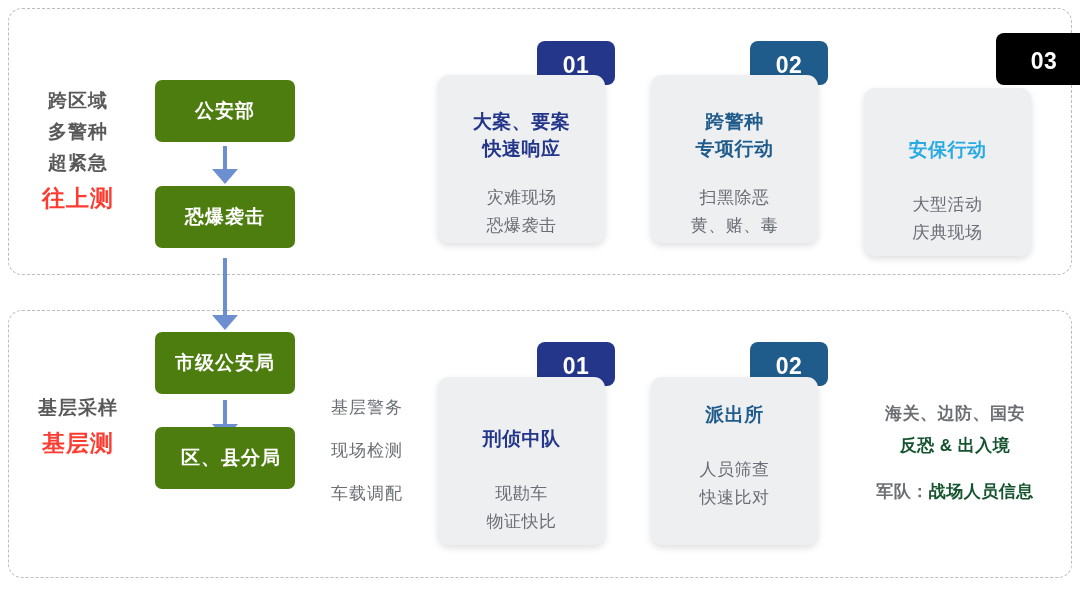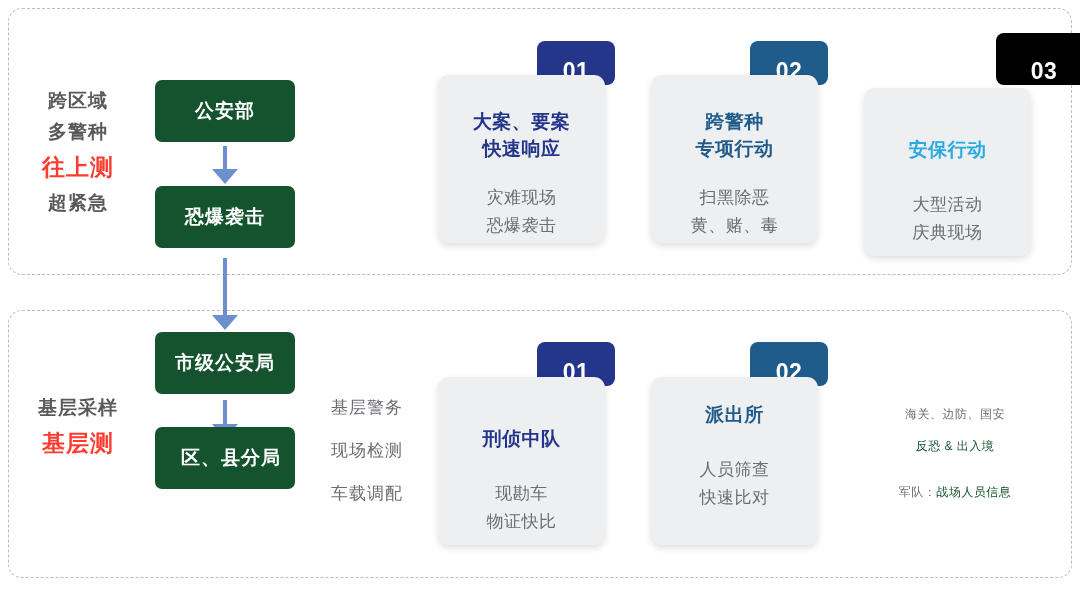--- a/index.html
+++ b/index.html
@@ -17,21 +17,21 @@
     border-radius:14px;
     box-sizing:border-box;
   }
   #frame-top{left:8px;top:8px;width:1064px;height:267px;}
   #frame-bottom{left:8px;top:310px;width:1064px;height:268px;}
 
   
   .org-box{
     position:absolute;
     width:140px;height:62px;
-    background:#14532d;
+    background:#4d7c0f;
     border-radius:7px;
     display:flex;align-items:center;justify-content:center;
     color:#ffffff;font-size:19px;font-weight:bold;
     letter-spacing:1px;
     box-sizing:border-box;
   }
 
   
   .arrow{position:absolute;width:26px;}
   .arrow .shaft{
@@ -57,32 +57,33 @@
   
   .text-col{position:absolute;text-align:center;}
   .text-col .ln{
     font-size:17px;color:#6b6e73;line-height:43px;white-space:nowrap;
     letter-spacing:1px;
   }
 
   
   .note-col{position:absolute;text-align:center;}
   .note-col .ln{
-    font-size:12px;color:#6b6e73;line-height:32px;white-space:nowrap;
+    font-size:17px;color:#6b6e73;line-height:32px;white-space:nowrap;
     letter-spacing:.5px;
+    font-weight:bold;
   }
   .note-col .ln.gap{margin-top:14px;}
   .note-col .red{color:#14532d;}
 
   
   .card-group{position:absolute;}
   .card-tab{
     position:absolute;
     border-radius:8px;
-    display:flex;align-items:flex-end;justify-content:center;
+    display:flex;align-items:center;justify-content:center;
     color:#ffffff;font-size:23px;font-weight:bold;
     padding-top:5px;
     box-sizing:border-box;
     letter-spacing:.5px;
   }
   .card-face{
     position:absolute;
     background:#eeeff1;
     border-radius:11px;
     box-shadow:0 3px 7px rgba(0,0,0,.13);
@@ -103,22 +104,22 @@
 <body>
 
 <div id="stage">
 
   <div class="frame" id="frame-top"></div>
   <div class="frame" id="frame-bottom"></div>
 
   <div class="label-stack" style="left:18px;top:85px;width:120px;">
     <div class="ln">跨区域</div>
     <div class="ln">多警种</div>
+    <div class="ln">超紧急</div>
     <div class="ln red">往上测</div>
-    <div class="ln">超紧急</div>
   </div>
 
   <div class="org-box" style="left:155px;top:80px;">
     <span>公安部</span>
   </div>
 
   <div class="arrow" style="left:212px;top:146px;height:38px;">
     <div class="shaft" style="height:24px;"></div>
     <div class="head" style="top:23px;"></div>
   </div>

